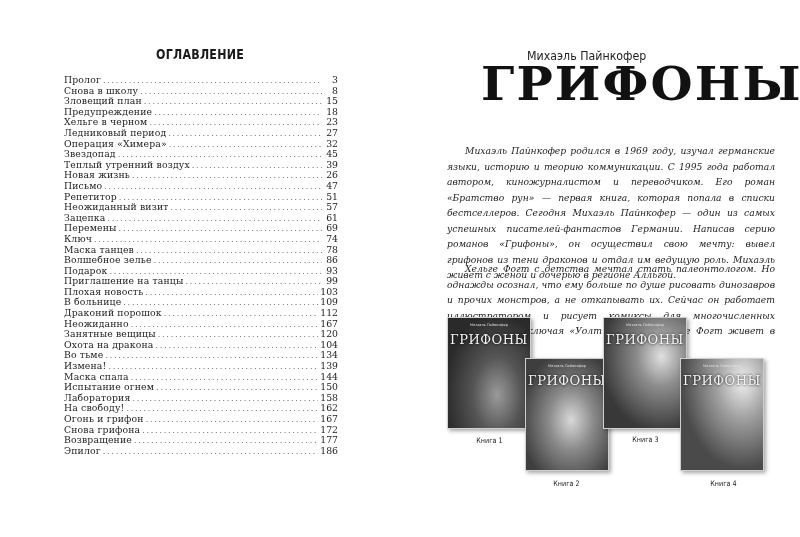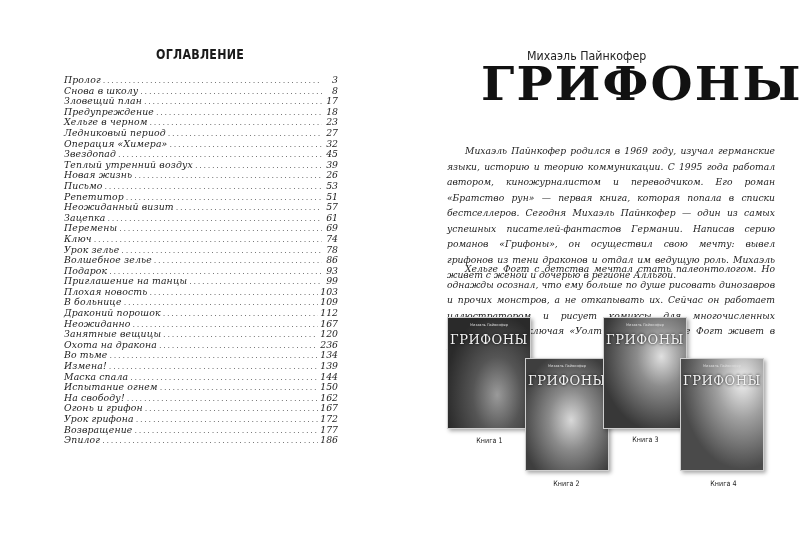--- a/index.html
+++ b/index.html
@@ -11,21 +11,21 @@
   .page-right { left: 412px; width: 400px; }
 
   .toc-title {
     position: absolute; top: 46px; left: 0; width: 400px; text-align: center;
     font-family: "DejaVu Sans", sans-serif; font-weight: bold; font-size: 13.5px;
     letter-spacing: 0.3px; transform: scaleX(0.82); transform-origin: 50% 50%;
   }
   .toc-list { position: absolute; top: 75px; left: 64px; width: 274px; list-style: none; }
   .toc-row {
     display: flex; align-items: baseline; height: 10.6px;
-    font-family: "DejaVu Serif", serif; font-size: 9.3px; line-height: 10.6px; color: #222; font-style: italic;
+    font-family: "DejaVu Serif", serif; font-size: 9.3px; line-height: 10.6px; color: #222;
   }
   .toc-label { white-space: nowrap; padding-right: 2px; letter-spacing: 0.15px; }
   .toc-dots {
     flex: 1; overflow: hidden; white-space: nowrap; font-size: 8px; letter-spacing: 1.6px; color: #333;
   }
   .toc-dots::before { content: ". . . . . . . . . . . . . . . . . . . . . . . . . . . . . . . . . . . . . . . . . . . . . . . . . . . . . . . . . . . . . . . . . . . . . . ."; letter-spacing: -0.4px; }
   .toc-page { white-space: nowrap; padding-left: 2px; text-align: right; min-width: 16px; }
 
   .author-name {
     position: absolute; top: 48px; left: 115px; font-family: "DejaVu Sans", sans-serif;
@@ -75,21 +75,21 @@
         <span class="toc-page">3</span>
       </li>
     <li class="toc-row">
         <span class="toc-label">Снова в школу</span>
         <span class="toc-dots"></span>
         <span class="toc-page">8</span>
       </li>
     <li class="toc-row">
         <span class="toc-label">Зловещий план</span>
         <span class="toc-dots"></span>
-        <span class="toc-page">17</span>
+        <span class="toc-page">15</span>
       </li>
     <li class="toc-row">
         <span class="toc-label">Предупреждение</span>
         <span class="toc-dots"></span>
         <span class="toc-page">18</span>
       </li>
     <li class="toc-row">
         <span class="toc-label">Хельге в черном</span>
         <span class="toc-dots"></span>
         <span class="toc-page">23</span>
@@ -115,21 +115,21 @@
         <span class="toc-page">39</span>
       </li>
     <li class="toc-row">
         <span class="toc-label">Новая жизнь</span>
         <span class="toc-dots"></span>
         <span class="toc-page">26</span>
       </li>
     <li class="toc-row">
         <span class="toc-label">Письмо</span>
         <span class="toc-dots"></span>
-        <span class="toc-page">53</span>
+        <span class="toc-page">47</span>
       </li>
     <li class="toc-row">
         <span class="toc-label">Репетитор</span>
         <span class="toc-dots"></span>
         <span class="toc-page">51</span>
       </li>
     <li class="toc-row">
         <span class="toc-label">Неожиданный визит</span>
         <span class="toc-dots"></span>
         <span class="toc-page">57</span>
@@ -143,21 +143,21 @@
         <span class="toc-label">Перемены</span>
         <span class="toc-dots"></span>
         <span class="toc-page">69</span>
       </li>
     <li class="toc-row">
         <span class="toc-label">Ключ</span>
         <span class="toc-dots"></span>
         <span class="toc-page">74</span>
       </li>
     <li class="toc-row">
-        <span class="toc-label">Урок зелье</span>
+        <span class="toc-label">Маска танцев</span>
         <span class="toc-dots"></span>
         <span class="toc-page">78</span>
       </li>
     <li class="toc-row">
         <span class="toc-label">Волшебное зелье</span>
         <span class="toc-dots"></span>
         <span class="toc-page">86</span>
       </li>
     <li class="toc-row">
         <span class="toc-label">Подарок</span>
@@ -190,21 +190,21 @@
         <span class="toc-page">167</span>
       </li>
     <li class="toc-row">
         <span class="toc-label">Занятные вещицы</span>
         <span class="toc-dots"></span>
         <span class="toc-page">120</span>
       </li>
     <li class="toc-row">
         <span class="toc-label">Охота на дракона</span>
         <span class="toc-dots"></span>
-        <span class="toc-page">236</span>
+        <span class="toc-page">104</span>
       </li>
     <li class="toc-row">
         <span class="toc-label">Во тьме</span>
         <span class="toc-dots"></span>
         <span class="toc-page">134</span>
       </li>
     <li class="toc-row">
         <span class="toc-label">Измена!</span>
         <span class="toc-dots"></span>
         <span class="toc-page">139</span>
@@ -213,31 +213,36 @@
         <span class="toc-label">Маска спала</span>
         <span class="toc-dots"></span>
         <span class="toc-page">144</span>
       </li>
     <li class="toc-row">
         <span class="toc-label">Испытание огнем</span>
         <span class="toc-dots"></span>
         <span class="toc-page">150</span>
       </li>
     <li class="toc-row">
+        <span class="toc-label">Лаборатория</span>
+        <span class="toc-dots"></span>
+        <span class="toc-page">158</span>
+      </li>
+    <li class="toc-row">
         <span class="toc-label">На свободу!</span>
         <span class="toc-dots"></span>
         <span class="toc-page">162</span>
       </li>
     <li class="toc-row">
         <span class="toc-label">Огонь и грифон</span>
         <span class="toc-dots"></span>
         <span class="toc-page">167</span>
       </li>
     <li class="toc-row">
-        <span class="toc-label">Урок грифона</span>
+        <span class="toc-label">Снова грифона</span>
         <span class="toc-dots"></span>
         <span class="toc-page">172</span>
       </li>
     <li class="toc-row">
         <span class="toc-label">Возвращение</span>
         <span class="toc-dots"></span>
         <span class="toc-page">177</span>
       </li>
     <li class="toc-row">
         <span class="toc-label">Эпилог</span>

